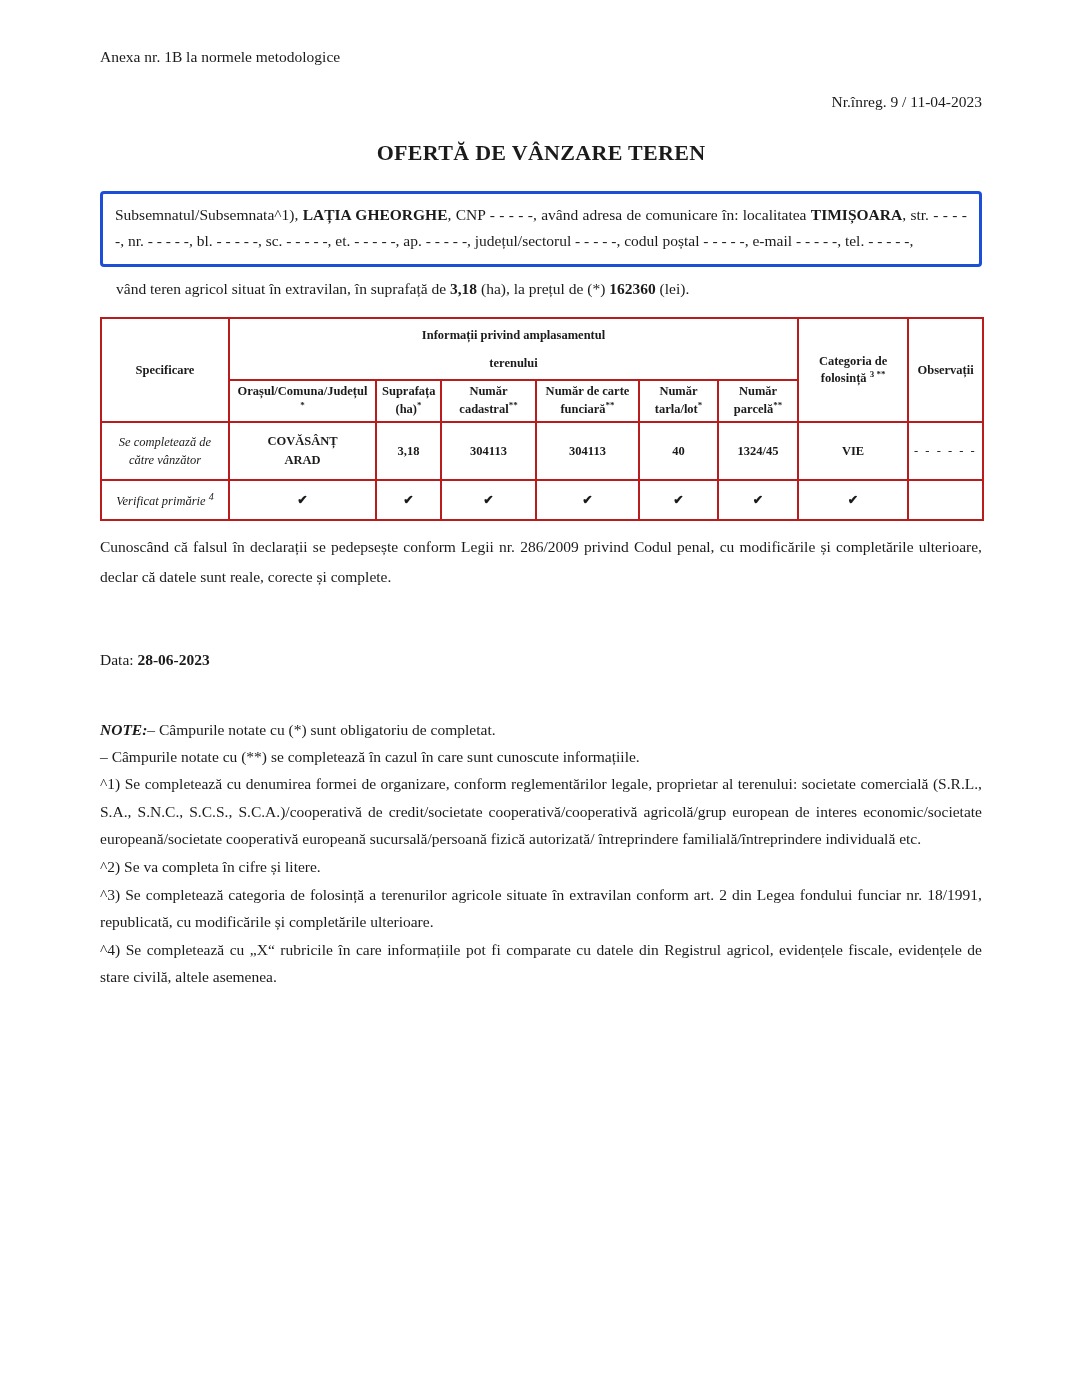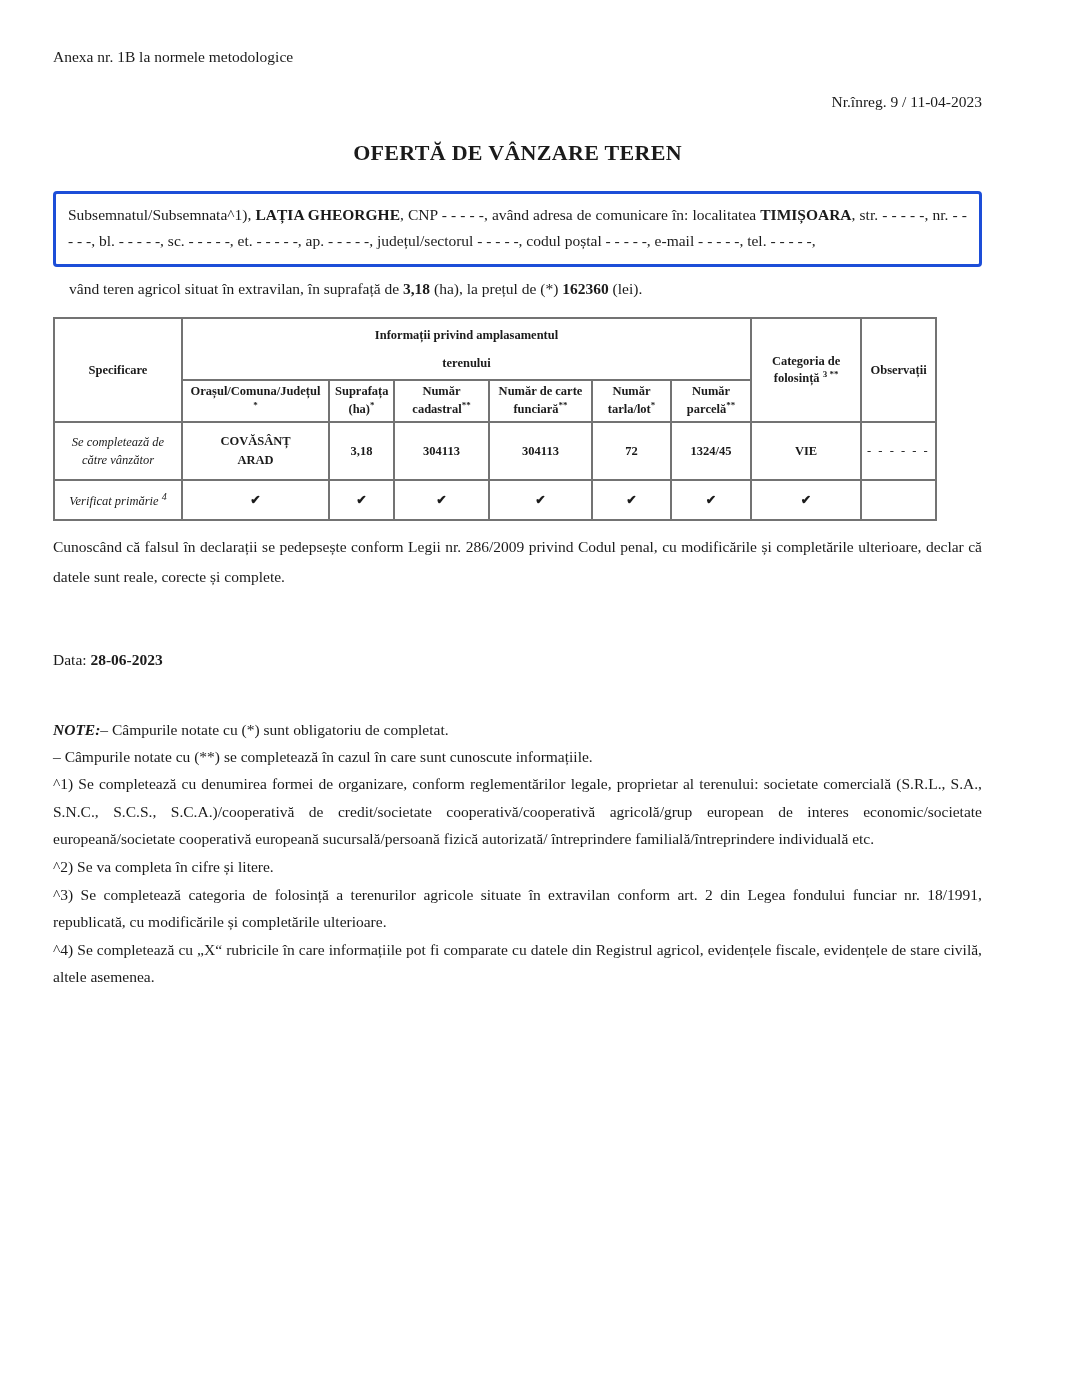--- a/index.html
+++ b/index.html
@@ -4,21 +4,21 @@
 <style>
   html, body { margin: 0; padding: 0; }
   body {
     width: 1079px; height: 1400px;
     background: #ffffff;
     color: #1b1b1b;
     font-family: "Liberation Serif", serif;
     font-size: 15.5px;
     -webkit-font-smoothing: antialiased;
   }
-  .page { padding: 48px 97px 0 53px; }
+  .page { padding: 48px 97px 0 100px; }
 
   .annex { font-size: 15.5px; }
   .reg { text-align: right; margin-top: 27px; }
   .doc-title {
     text-align: center; font-weight: bold; font-size: 22px;
     letter-spacing: .3px; margin: 29px 0 0 0;
   }
 
   .intro-box {
     margin-top: 25px;
@@ -33,21 +33,21 @@
   .body-line { margin: 16px; line-height: 1.62; }
   .first-after-box { margin-top: 9px; }
 
   table.land-table {
     border-collapse: collapse;
     table-layout: fixed;
     width: 882px;
     margin-top: 14px;
   }
   table.land-table td {
-    border: 2px solid #737373;
+    border: 2px solid #b91c1c;
     text-align: center;
     vertical-align: middle;
     padding: 2px 5px;
     font-size: 12.5px;
     overflow: hidden;
   }
   td.hdr { font-weight: bold; }
   tr.group-row td { height: 56px; }
   tr.subhead-row td { height: 36px; line-height: 1.25; }
   .group-cell div:first-child { margin-bottom: 13px; }
@@ -139,21 +139,21 @@
     </tr>
     <tr class="seller-row">
       <td class="row-label">Se completează de către vânzător</td>
       <td class="val">
         <div class="loc-line">COVĂSÂNȚ</div>
         <div class="loc-line">ARAD</div>
       </td>
       <td class="val">3,18</td>
       <td class="val">304113</td>
       <td class="val">304113</td>
-      <td class="val">72</td>
+      <td class="val">40</td>
       <td class="val">1324/45</td>
       <td class="val">VIE</td>
       <td class="dashes">- - - - - - -</td>
     </tr>
     <tr class="verify-row">
       <td class="row-label"><span>Verificat primărie</span> <sup>4</sup></td>
       <td class="check-cell">✔</td>
       <td class="check-cell">✔</td>
       <td class="check-cell">✔</td>
       <td class="check-cell">✔</td>

